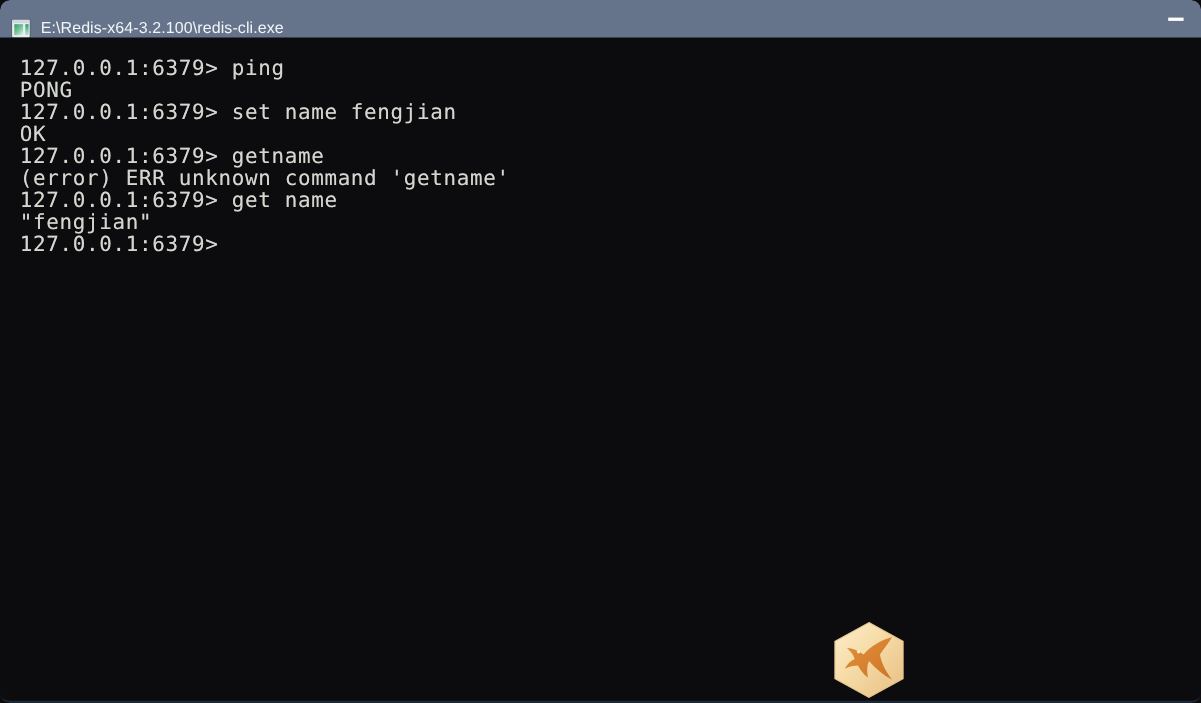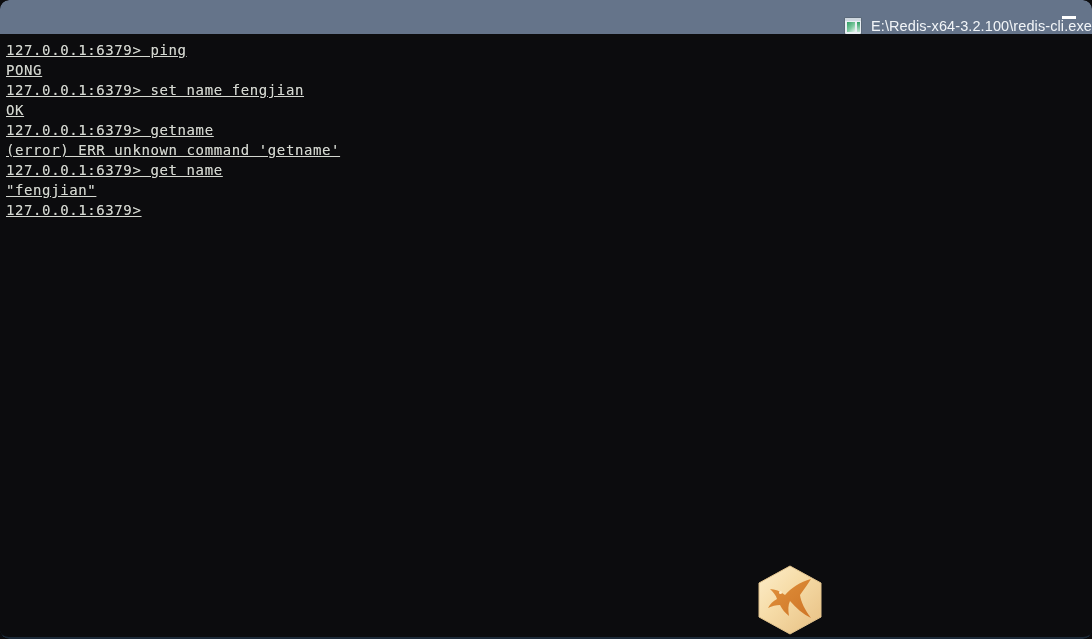--- a/index.html
+++ b/index.html
@@ -32,21 +32,20 @@
     position: absolute;
     left: 0;
     top: 0;
     width: 1092px;
     height: 52px;
     background: #65748a;
     border-radius: 9px 9px 0 0;
     display: flex;
     align-items: center;
     user-select: none;
-    justify-content: flex-end;
   }
 
   #app-icon {
     width: 16px;
     height: 16px;
     margin-left: 11px;
     margin-right: 10px;
     flex: 0 0 auto;
     position: relative;
     border-radius: 1px;
@@ -120,30 +119,29 @@
     border-radius: 0 0 9px 9px;
     box-sizing: border-box;
     border-bottom: 2px solid #1c2a38;
     overflow: hidden;
   }
 
   #console-text {
     position: absolute;
     left: 2px;
     top: 2px;
-    margin: 4px;
+    margin: 16px;
     padding: 0;
     color: #d4d7d0;
     font-family: "DejaVu Sans Mono", "Liberation Mono", monospace;
-    font-size: 14px;
+    font-size: 19px;
     line-height: 20px;
     letter-spacing: 0.6px;
     white-space: pre;
     text-shadow: 0 0 0.4px rgba(212,215,208,0.5);
-    text-decoration: underline;
   }
 
   
   #watermark-logo {
     position: absolute;
     left: 755px;
     top: 530px;
     width: 70px;
     height: 72px;
   }

